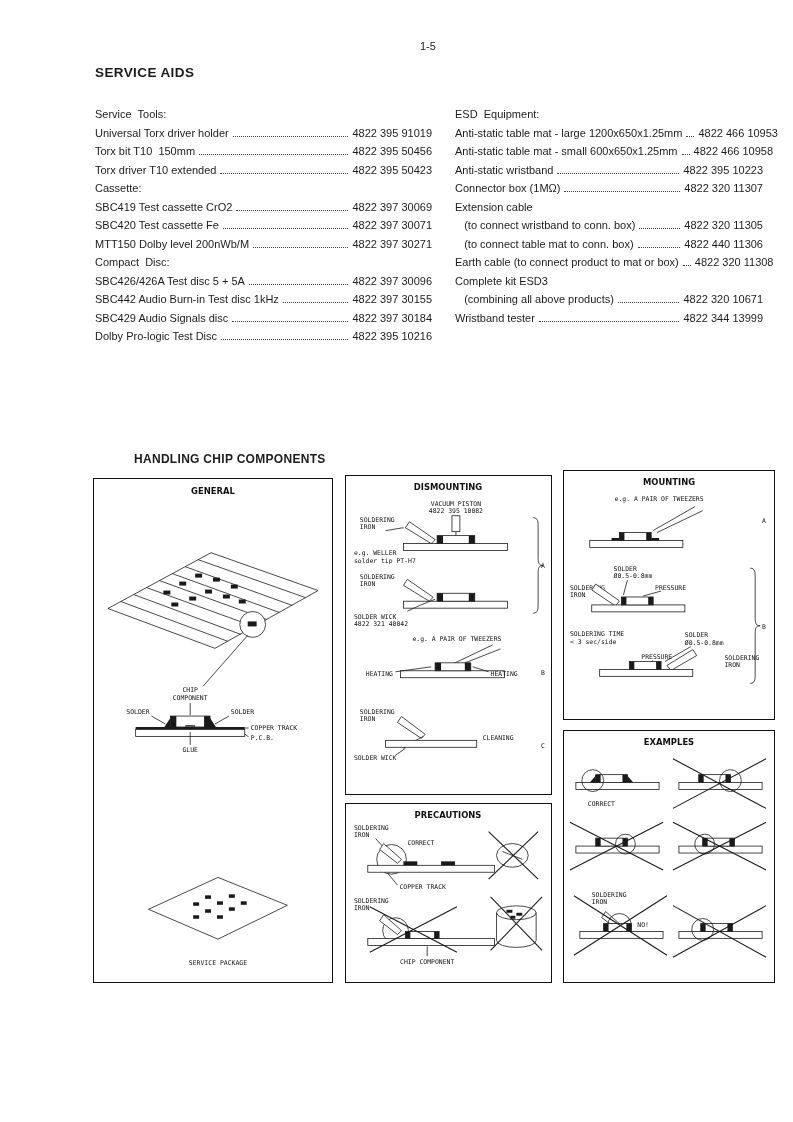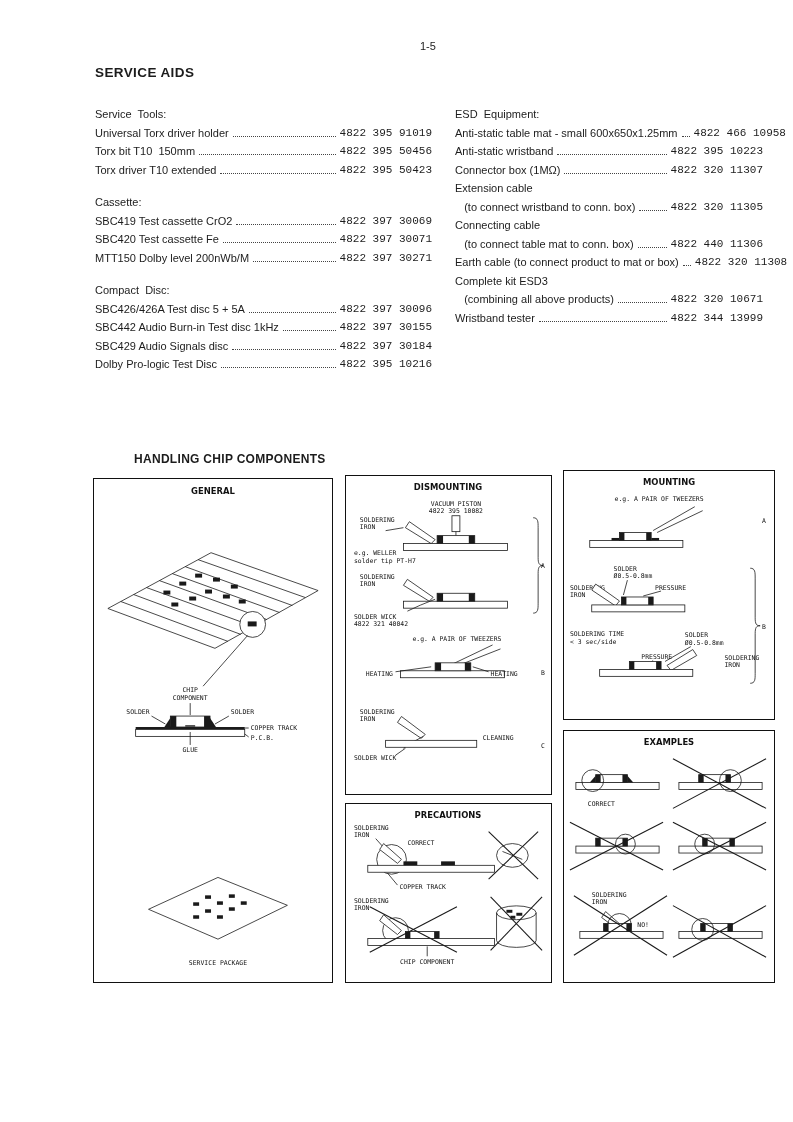--- a/index.html
+++ b/index.html
@@ -5,25 +5,25 @@
   * { margin:0; padding:0; box-sizing:border-box; }
   body { background:#e8e8e8; }
   .page { position:relative; width:793px; height:1122px; background:#ffffff;
           font-family:"Liberation Sans","DejaVu Sans",sans-serif; color:#1c1c1c; overflow:hidden; margin:0 auto; }
   .page-number { position:absolute; left:420px; top:40px; font-size:11px; }
   .main-title { position:absolute; left:95px; top:65px; font-size:13.5px; font-weight:bold; letter-spacing:0.4px; }
   .col { position:absolute; top:105px; font-size:11px; }
   #col-left  { left:95px;  width:337px; }
   #col-right { left:455px; width:308px; }
   .ghead { line-height:18.5px; white-space:pre; }
-  .grp.gap { margin-top:14px; }
+  .grp.gap { }
   .row { display:flex; line-height:18.5px; }
   .lbl { white-space:pre; }
   .dots { flex:1 1 auto; margin:0 4px; border-bottom:1.6px dotted #444; height:13px; min-width:8px; }
-  .code { white-space:pre;font-family:Liberation Mono, monospace; }
+  .code { white-space:pre; }
   .handling-title { position:absolute; left:97px; top:452px; font-size:12px; font-weight:bold; letter-spacing:0.3px;padding-left:37px; }
   .panel { position:absolute; border:1px solid #111; background:#fff; }
   #p-general     { left:93px;  top:478px; width:240px; height:505px; }
   #p-dismounting { left:345px; top:475px; width:207px; height:320px; }
   #p-mounting    { left:563px; top:470px; width:212px; height:250px; }
   #p-precautions { left:345px; top:803px; width:207px; height:180px; }
   #p-examples    { left:563px; top:730px; width:212px; height:253px;text-align:right; }
   svg { display:block; width:100%; height:100%; }
   .stk { fill:none; stroke:#1a1a1a; stroke-width:0.8; }
   .x   { fill:none; stroke:#1a1a1a; stroke-width:1.1; }
@@ -100,20 +100,25 @@
           <span class="dots"></span>
           <span class="code">4822 395 10216</span>
         </div>
     </div>
   </div>
 
   <div class="col" id="col-right">
     <div class="grp">
       <div class="ghead">ESD  Equipment:</div>
       <div class="row">
+          <span class="lbl">Anti-static table mat - large 1200x650x1.25mm</span>
+          <span class="dots"></span>
+          <span class="code">4822 466 10953</span>
+        </div>
+      <div class="row">
           <span class="lbl">Anti-static table mat - small 600x650x1.25mm</span>
           <span class="dots"></span>
           <span class="code">4822 466 10958</span>
         </div>
       <div class="row">
           <span class="lbl">Anti-static wristband</span>
           <span class="dots"></span>
           <span class="code">4822 395 10223</span>
         </div>
       <div class="row">
@@ -121,23 +126,20 @@
           <span class="dots"></span>
           <span class="code">4822 320 11307</span>
         </div>
       <div class="row">
           <span class="lbl">Extension cable</span>
         </div>
       <div class="row">
           <span class="lbl">   (to connect wristband to conn. box)</span>
           <span class="dots"></span>
           <span class="code">4822 320 11305</span>
-        </div>
-      <div class="row">
-          <span class="lbl">Connecting cable</span>
         </div>
       <div class="row">
           <span class="lbl">   (to connect table mat to conn. box)</span>
           <span class="dots"></span>
           <span class="code">4822 440 11306</span>
         </div>
       <div class="row">
           <span class="lbl">Earth cable (to connect product to mat or box)</span>
           <span class="dots"></span>
           <span class="code">4822 320 11308</span>

